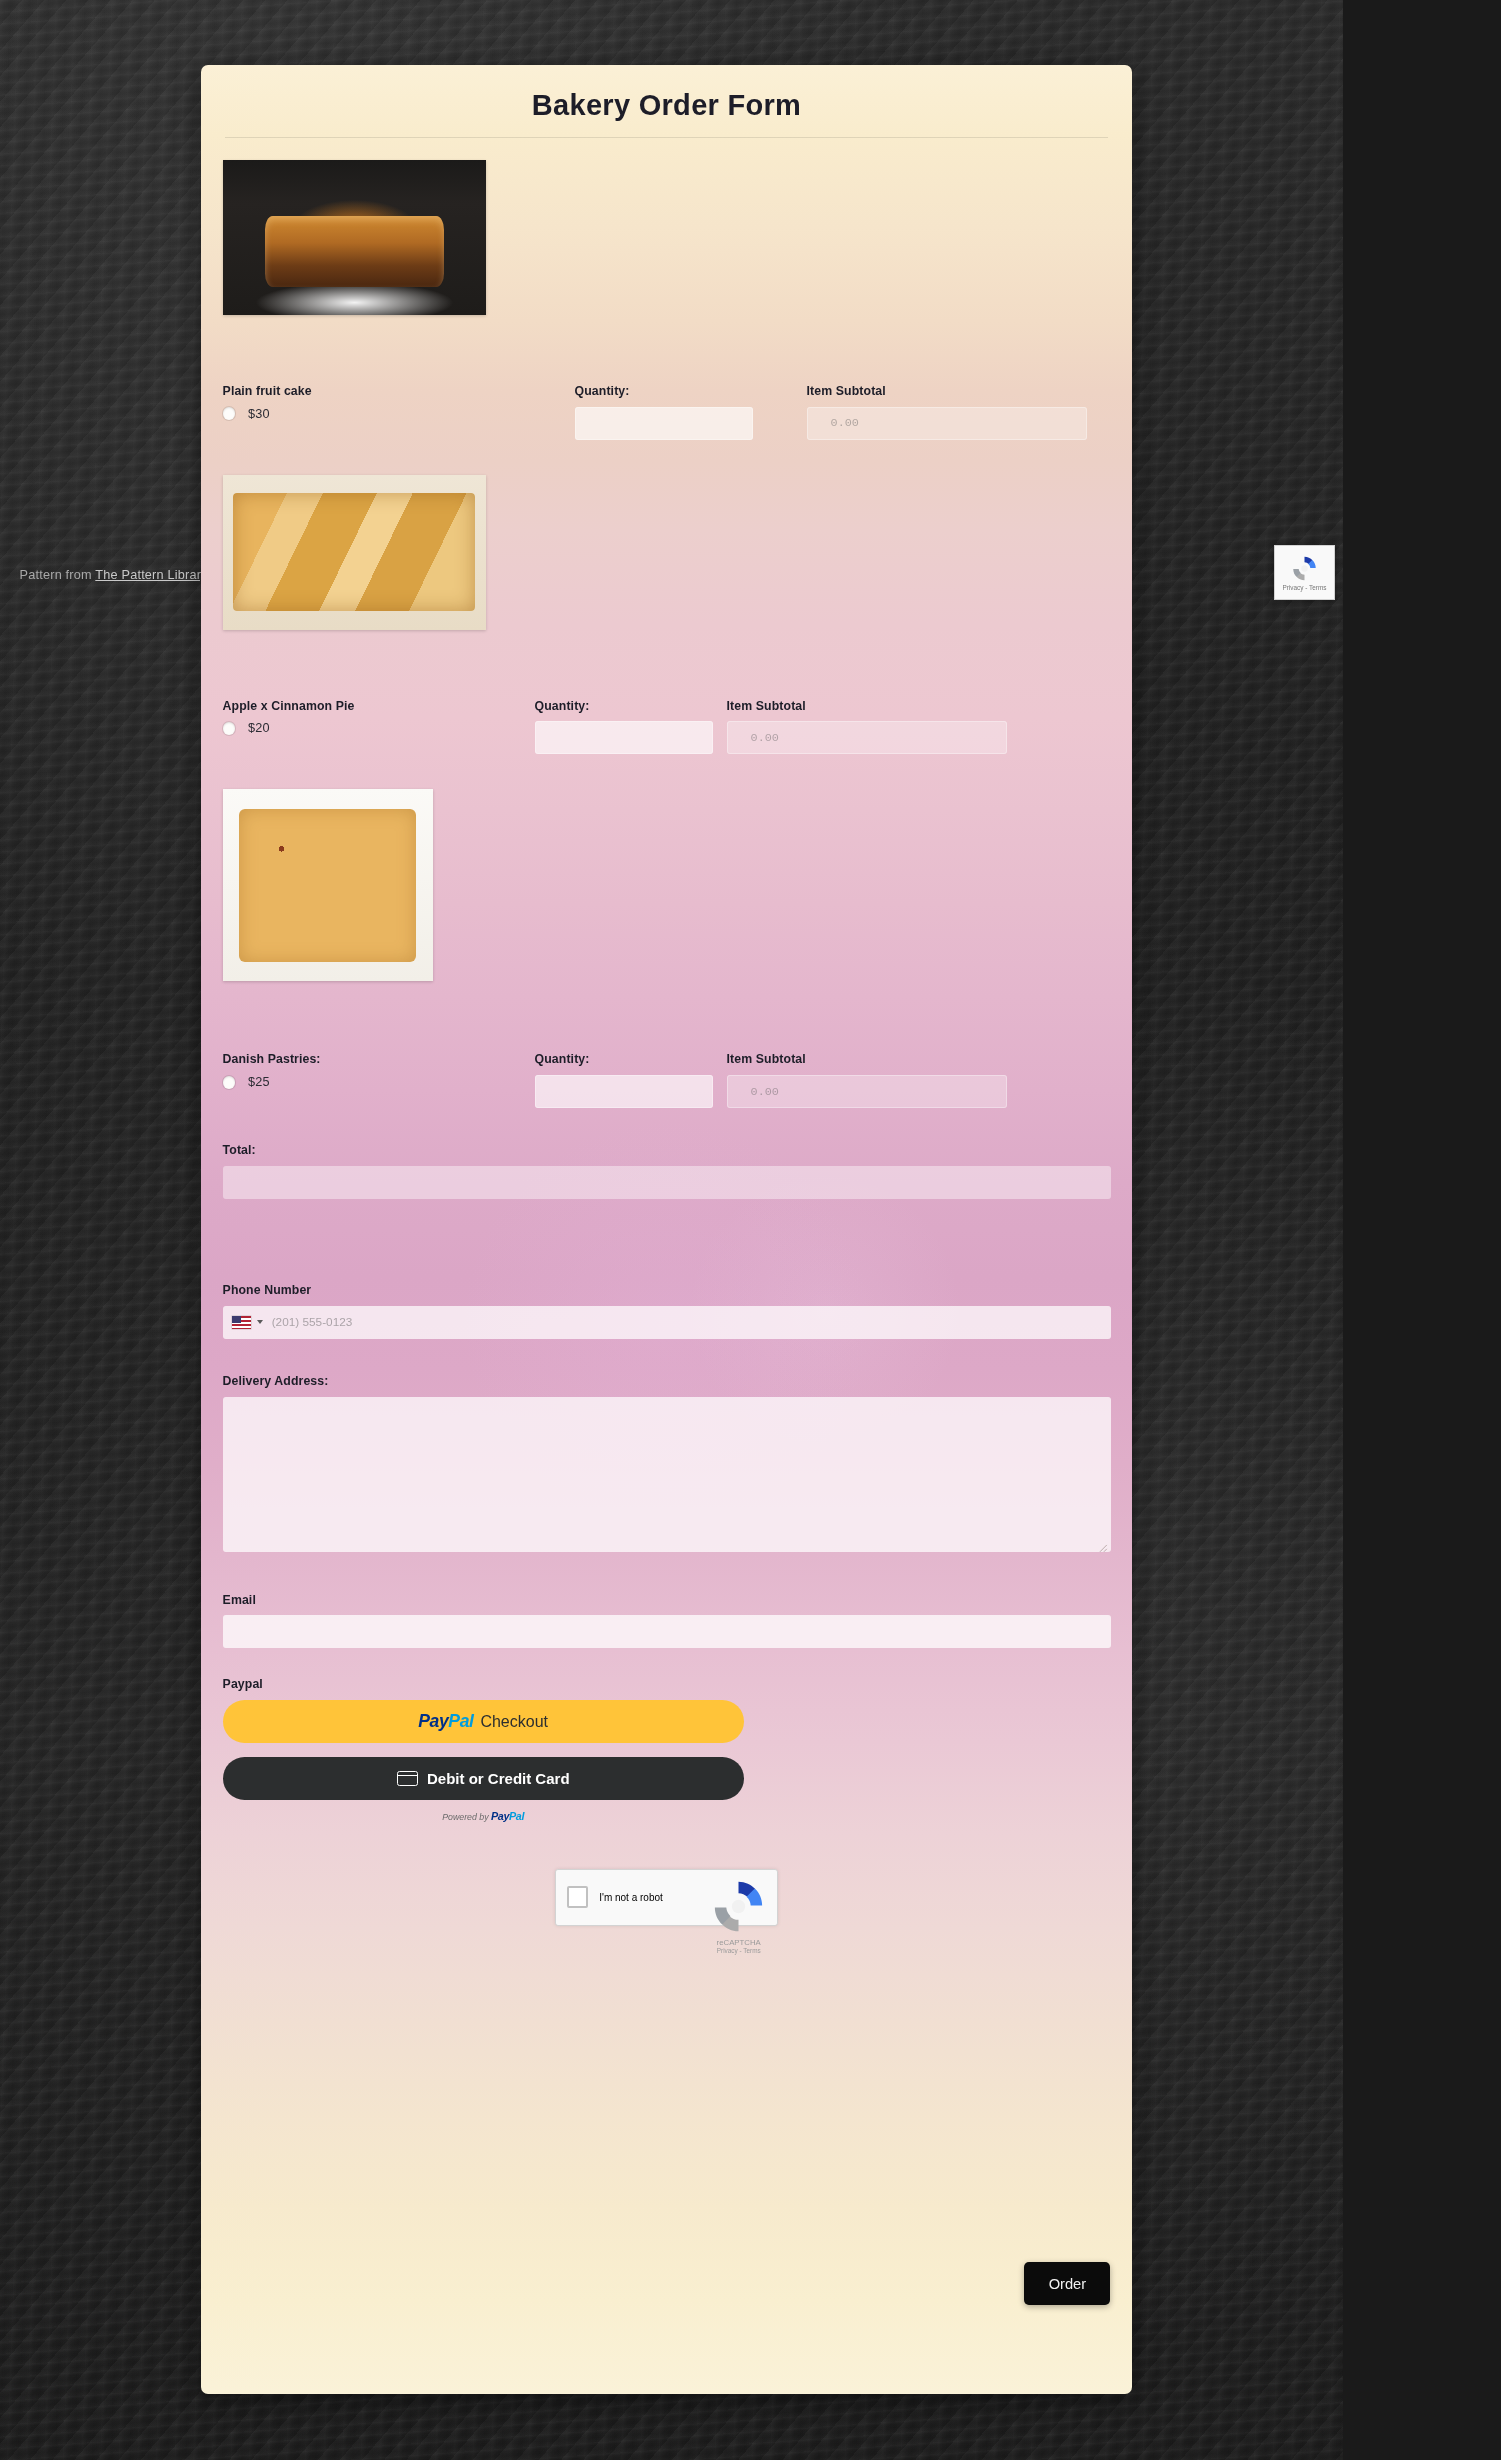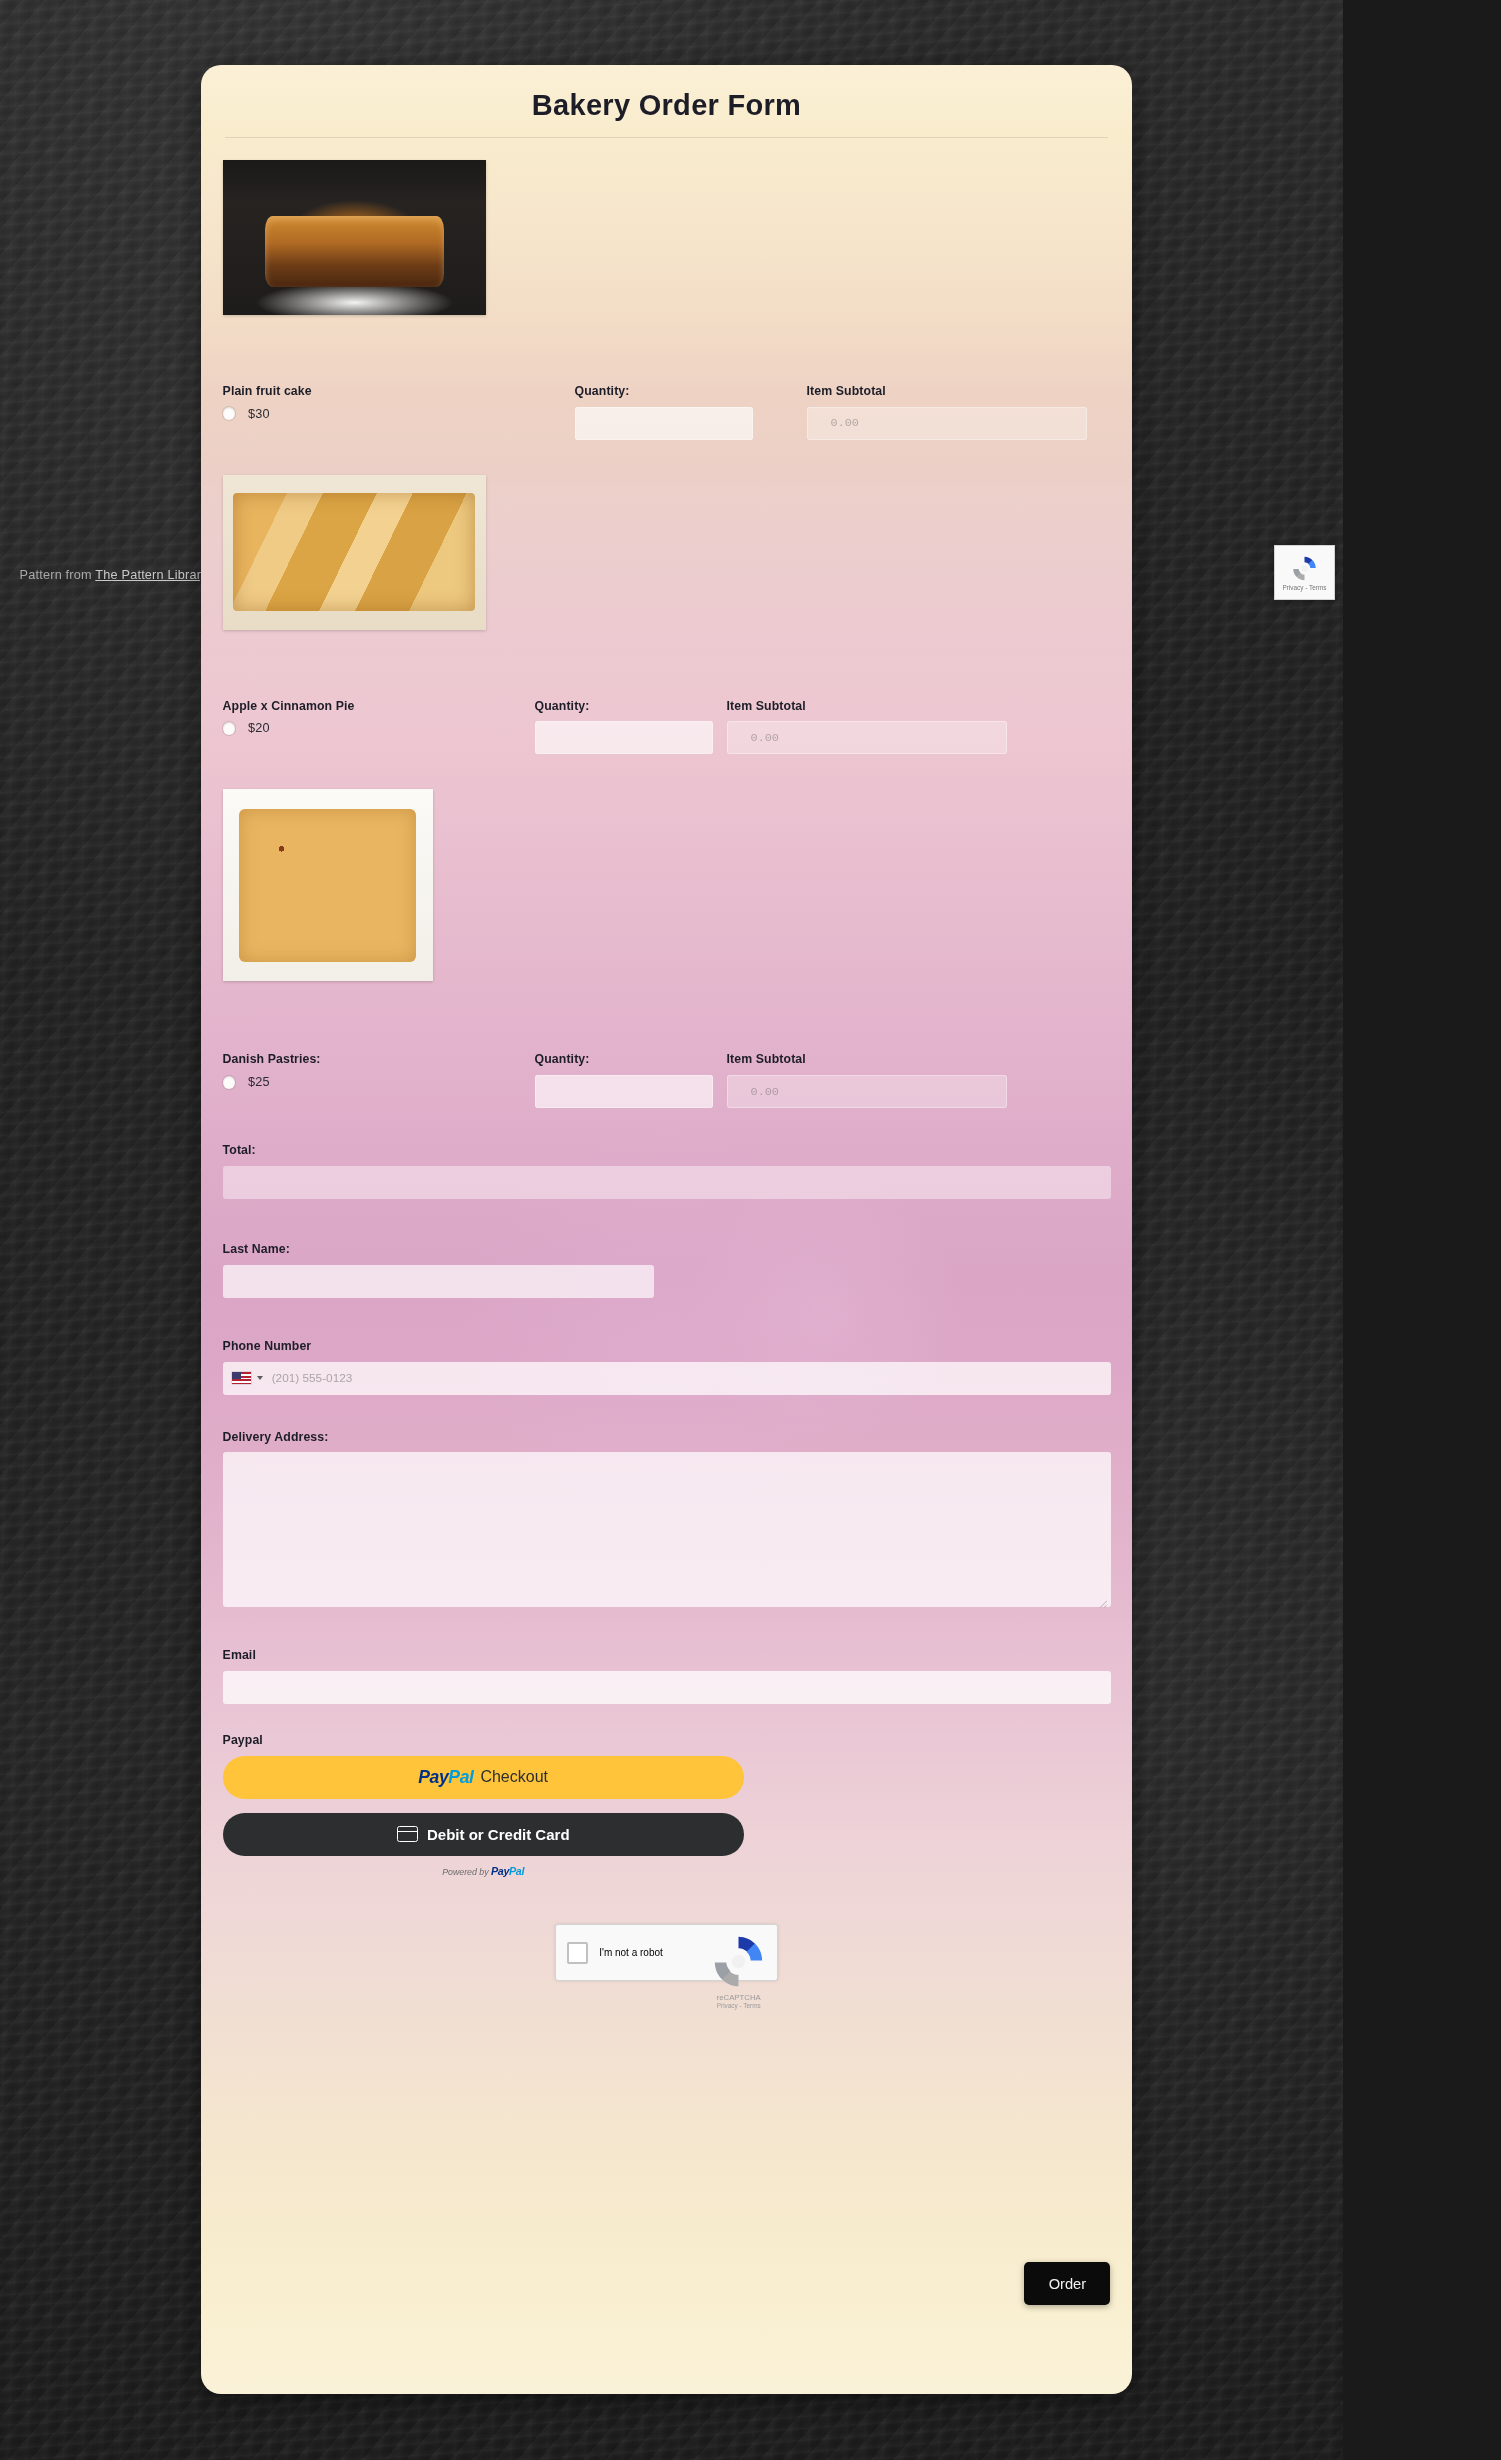--- a/index.html
+++ b/index.html
@@ -71,21 +71,21 @@
     margin-top: 1px;
     white-space: nowrap;
   }
 
   
   #form-card {
     position: absolute;
     left: 201px; top: 65px;
     width: 931px;
     height: 2329px;
-    border-radius: 20px;
+    border-radius: 7px;
     overflow: hidden;
     box-shadow: 0 5.9px 25.5px rgba(0,0,0,.45);
     background:
       radial-gradient(circle 294px at 50% 54%, rgba(228,178,216,.30), rgba(0,0,0,0) 70%),
       radial-gradient(circle 196px at 67% 1245px, rgba(235,200,225,.25), rgba(0,0,0,0) 70%),
       linear-gradient(180deg,
         #fbf0d6 0%,
         #f9eccd 3%,
         #f6e5cb 7%,
         #f2dcc6 11%,
@@ -499,24 +499,20 @@
         </div>
       </div>
     </div>
 
     <div style="margin-top:35px;">
       <div class="field-label">Total:</div>
       <input class="full-input" value="" style="">
     </div>
 
     <div class="fields-row" style="margin-top:43px;">
-      <div class="field-col" style="width:431px;">
-        <div class="field-label">Last Name:</div>
-        <input class="half-input" value="" style="">
-      </div>
     </div>
 
     <div style="margin-top:41px;">
       <div class="field-label">Phone Number</div>
       <div id="phone-wrap">
         <span class="flag-us"></span>
         <span class="caret-down"></span>
         <span id="phone-placeholder">(201) 555-0123</span>
       </div>
     </div>

